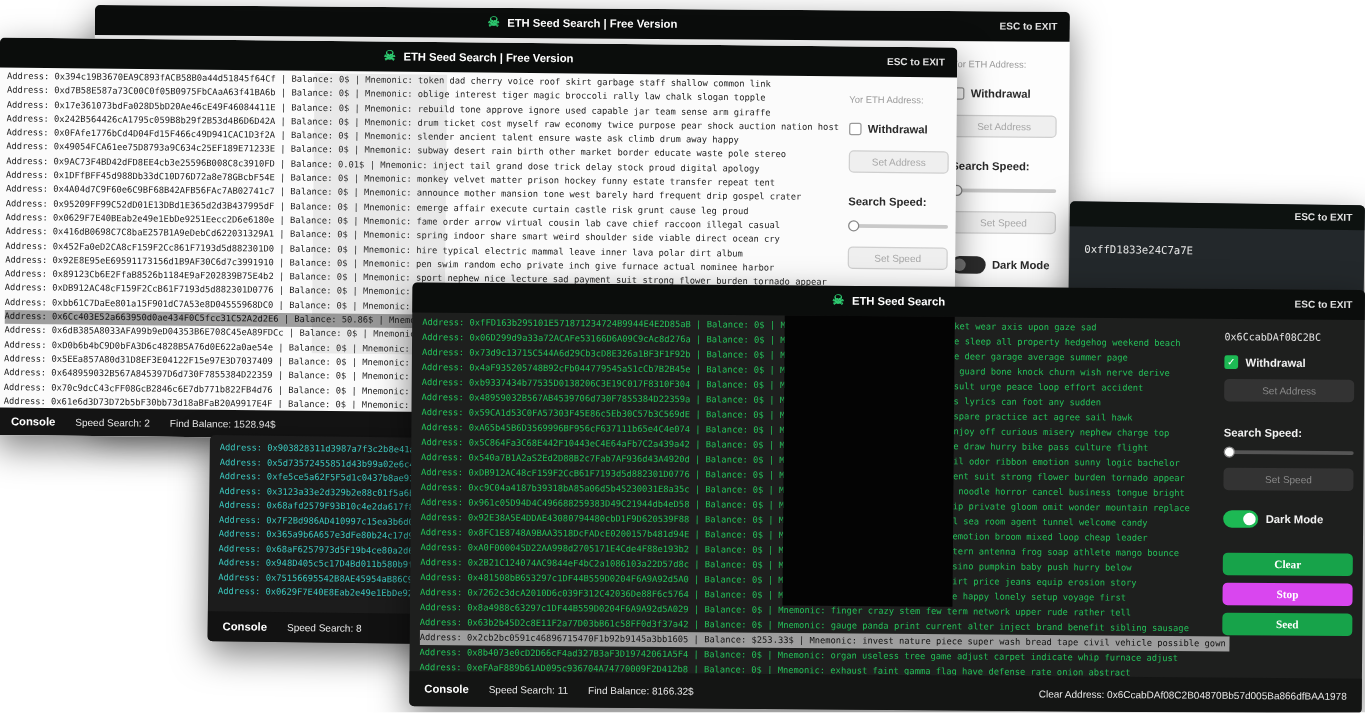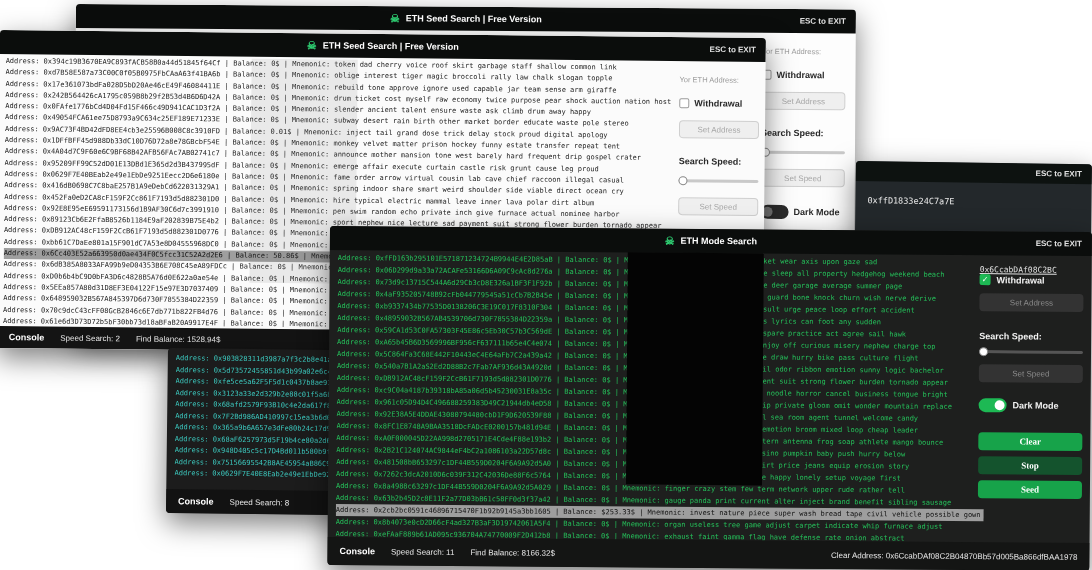--- a/index.html
+++ b/index.html
@@ -83,38 +83,38 @@
   
   .win-front { left: 330px; top: 226px; width: 762px; height: 339px;
                background: #1e1f1e; transform: rotate(.45deg); z-index: 5; }
   .win-front .log { left: 8px; top: 26px; width: 648px; bottom: 28px;
                     color: #25c05a; font-size: 7px; line-height: 12px; }
   .redacted { position: absolute; left: 298px; top: 24px; width: 136px;
               height: 232px; background: #040404; z-index: 2; }
   .win-front .console { height: 28px; background: #141514; }
   .side-dark { position: absolute; right: 8px; top: 34px; width: 104px;
                display: flex; flex-direction: column; z-index: 3; }
-  .side-dark .addr { color: #e2e2e2; font-size: 8px; 
-                     font-family: "DejaVu Sans Mono", monospace; text-decoration: underline; }
+  .side-dark .addr { color: #e2e2e2; font-size: 8px; margin-bottom: 10px;
+                     font-family: "DejaVu Sans Mono", monospace; }
   .side-dark .row { display: flex; align-items: center; gap: 6px; margin-bottom: 8px; }
   .side-dark .w-label { color: #f2f2f2; font-size: 9px; font-weight: bold; }
   .checkbox-green { width: 11px; height: 11px; background: #1DB954; border-radius: 2px;
                     color: #fff; font-size: 8px; line-height: 11px; text-align: center; }
   .btn-grey { height: 18px; background: #333333; color: #8a8a8a; font-size: 8px;
               border-radius: 4px; display: flex; align-items: center;
               justify-content: center; margin-bottom: 20px; border: none; }
   .side-dark .label { color: #f2f2f2; font-size: 9px; font-weight: bold; margin-bottom: 6px; }
   .side-dark .slider { margin-bottom: 8px; }
   .side-dark .btn-grey.set-speed { margin-bottom: 16px; }
   .side-dark .darkmode-row { margin-bottom: 20px; }
   .btn-action { height: 18px; border-radius: 4px; color: #fff; font-size: 9px;
                 font-weight: bold; display: flex; align-items: center;
                 justify-content: center; margin-bottom: 6px; border: none; font-family: Liberation Serif, serif; }
   .btn-clear, .btn-start { background: #17A34A; }
-  .btn-stop { background: #14532d; }
+  .btn-stop { background: #d946ef; }
 </style>
 </head>
 <body>
 
 <div class="stage">
 
   <div class="window win-back">
     <div class="titlebar">
       <span class="skull">☠</span>
       <span>ETH Seed Search | Free Version</span>
@@ -234,21 +234,21 @@
       <span class="c-text">
         <span>Speed Search:</span>
         <span>8</span>
       </span>
     </div>
   </div>
 
   <div class="window win-front">
     <div class="titlebar">
       <span class="skull">☠</span>
-      <span>ETH Mode Search</span>
+      <span>ETH Seed Search</span>
       <span class="esc">ESC to EXIT</span>
     </div>
     <div class="log">
         <div class="log-line">Address: 0xfFD163b295101E571871234724B9944E4E2D85aB | Balance: 0$ | Mnemonic: heart donate bridge ticket wear axis upon gaze sad</div>
         <div class="log-line">Address: 0x06D299d9a33a72ACAFe53166D6A09C9cAc8d276a | Balance: 0$ | Mnemonic: crush fade obvious these sleep all property hedgehog weekend beach</div>
         <div class="log-line">Address: 0x73d9c13715C544A6d29Cb3cD8E326a1BF3F1F92b | Balance: 0$ | Mnemonic: dutch valve deputy dance deer garage average summer page</div>
         <div class="log-line">Address: 0x4aF935205748B92cFb044779545a51cCb7B2B45e | Balance: 0$ | Mnemonic: retreat multiply square guard bone knock churn wish nerve derive</div>
         <div class="log-line">Address: 0xb9337434b77535D0138206C3E19C017F8310F304 | Balance: 0$ | Mnemonic: predict fragile blur result urge peace loop effort accident</div>
         <div class="log-line">Address: 0x48959032B567AB4539706d730F7855384D22359a | Balance: 0$ | Mnemonic: naive crime pulp fitness lyrics can foot any sudden</div>
         <div class="log-line">Address: 0x59CA1d53C0FA57303F45E86c5Eb30C57b3C569dE | Balance: 0$ | Mnemonic: scare neck cover truly spare practice act agree sail hawk</div>

